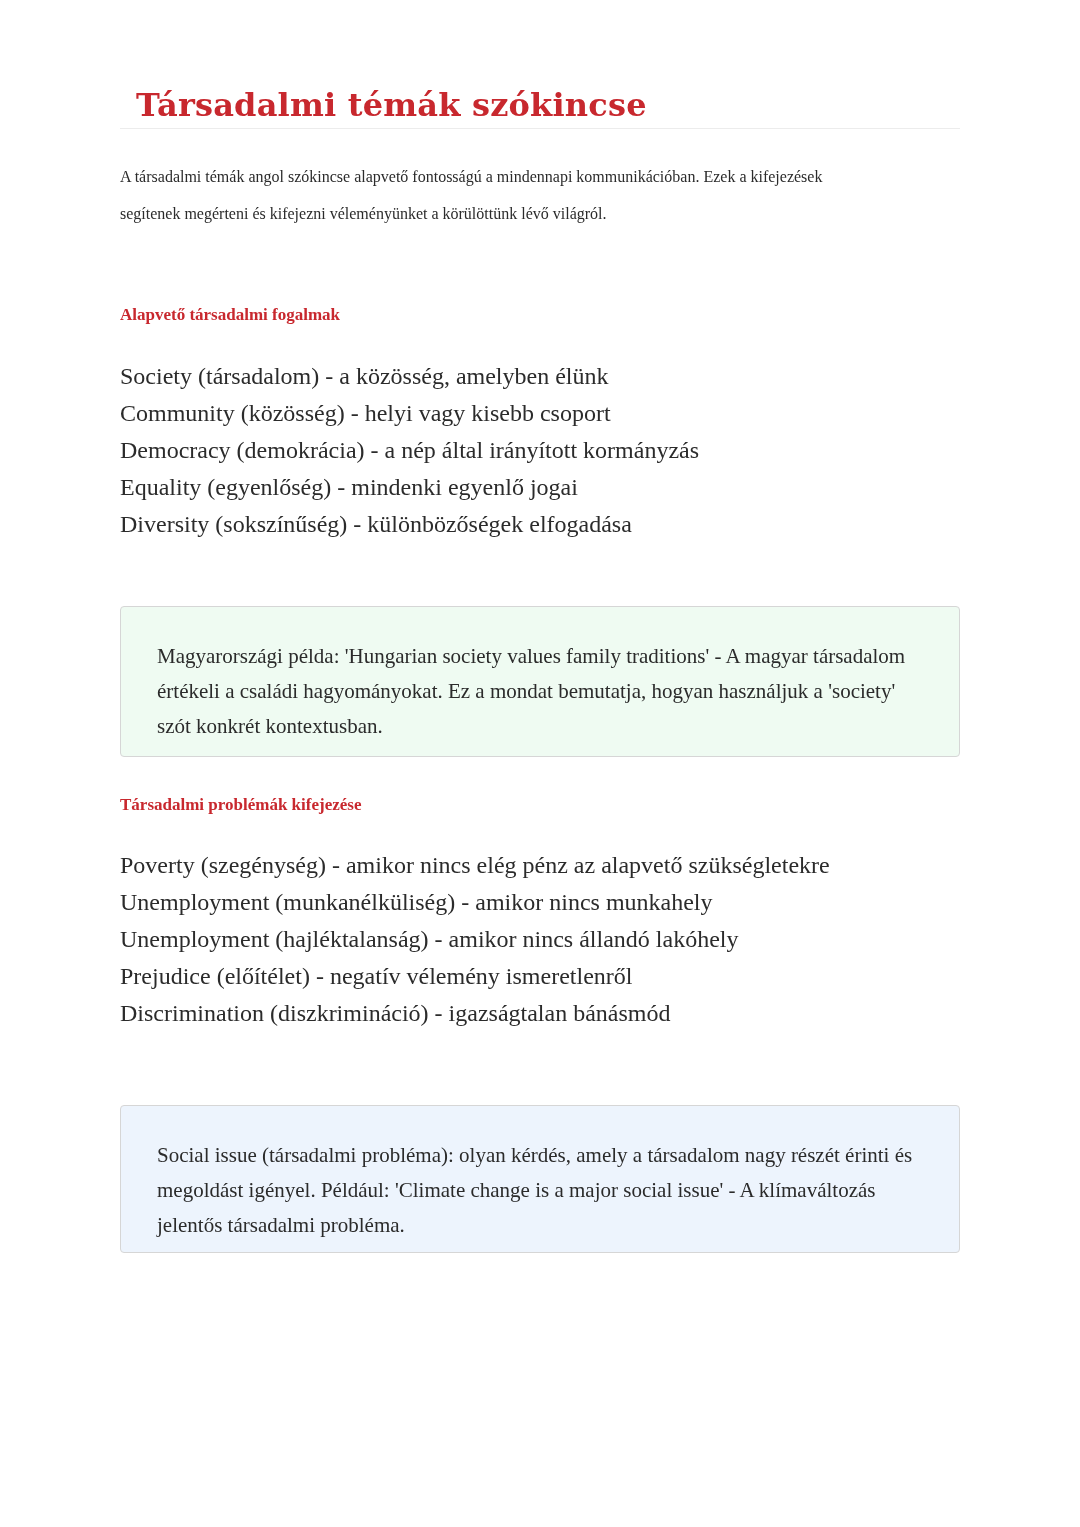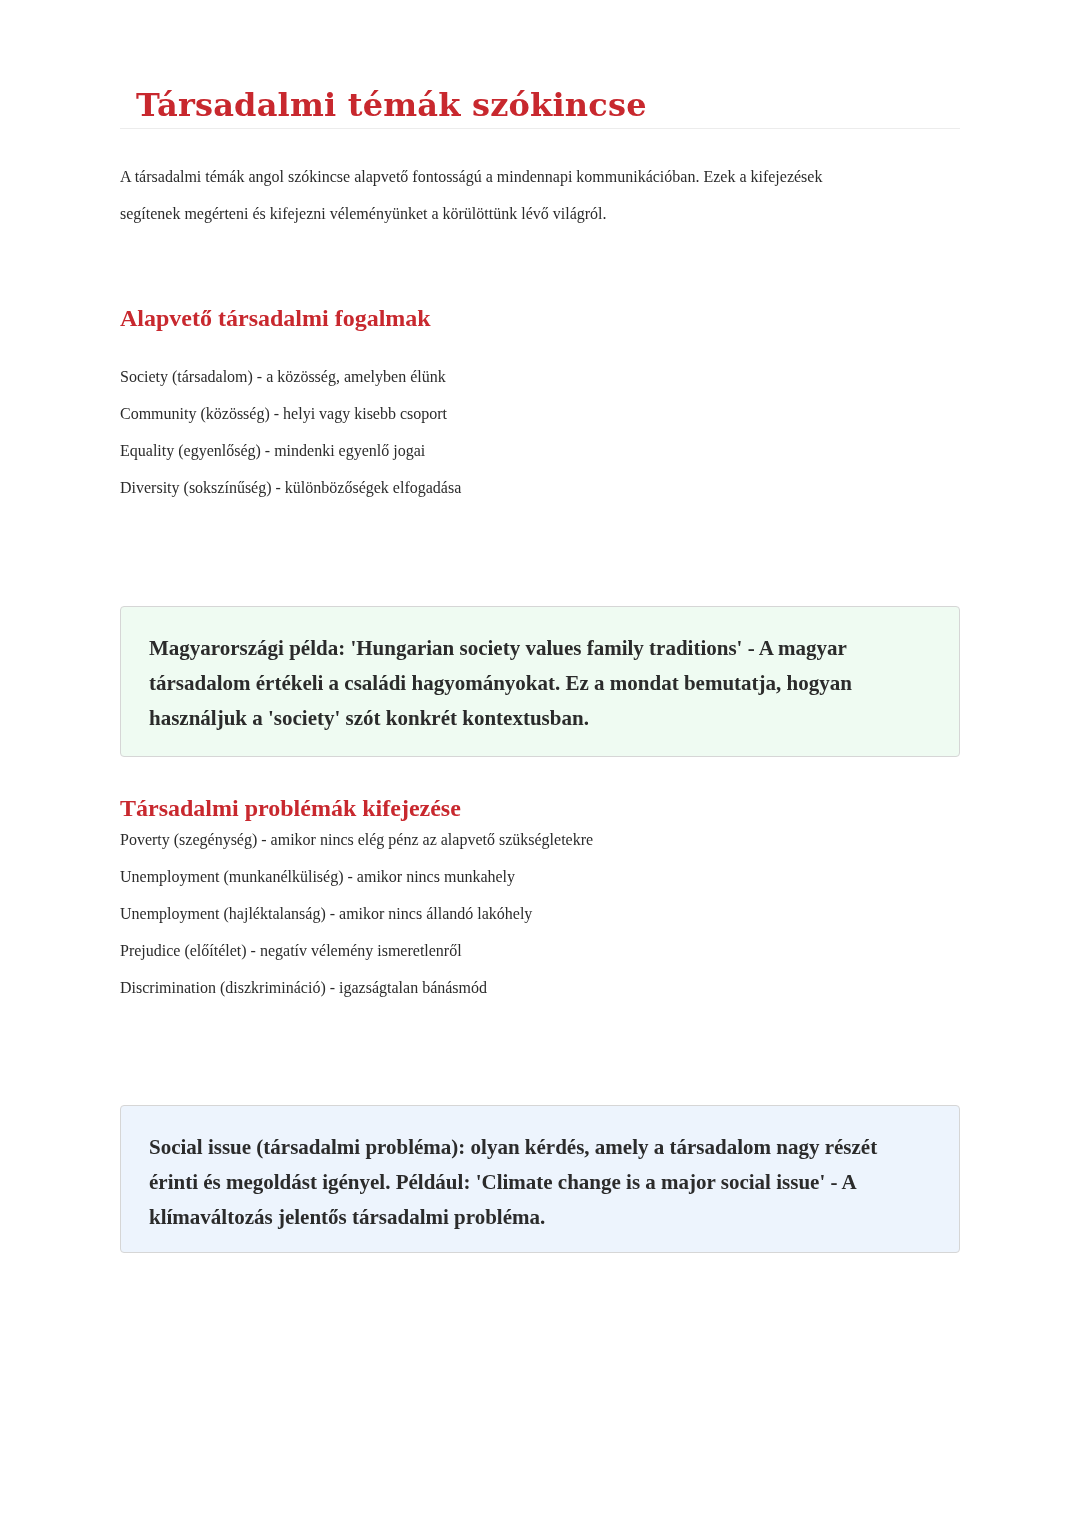--- a/index.html
+++ b/index.html
@@ -4,54 +4,55 @@
   <style>
     html, body { margin: 0; padding: 0; background: #ffffff; }
     body { width: 1080px; height: 1527px; position: relative; overflow: hidden;
            font-family: "DejaVu Serif", "Liberation Serif", serif; color: #2b2b2b; }
     .page { position: absolute; left: 120px; top: 0; width: 840px; }
     h1 { position: absolute; top: 70px; left: 0; margin: 16px; font-size: 32px; font-weight: bold;
          color: #c8282e; letter-spacing: 0.2px; white-space: nowrap; }
     .rule { position: absolute; top: 128px; left: 0; width: 840px; height: 1px; background: #ececec; }
     .intro { position: absolute; top: 158px; left: 0; width: 740px; margin: 0;
              font-size: 16px; line-height: 37px; font-family: "Liberation Serif", serif; }
-    h2 { position: absolute; left: 0; margin: 0; font-size: 24px; font-weight: bold; color: #c8282e;
+    h2 { position: absolute; left: 0; margin: 0; font-size: 17px; font-weight: bold; color: #c8282e;
          font-family: "Liberation Serif", serif; white-space: nowrap; }
     .list { position: absolute; left: 0; margin: 0; padding: 0; list-style: none;
-            font-family: "Liberation Serif", serif; font-size: 16px; line-height: 37px; }
+            font-family: "Liberation Serif", serif; font-size: 24px; line-height: 37px; }
     .list li { white-space: nowrap; }
     .box { position: absolute; left: 0; width: 840px; box-sizing: border-box; border: 1px solid #d6d6d6;
            border-radius: 4px; padding: 24px 28px; font-family: "Liberation Serif", serif;
            font-size: 21px; line-height: 35px; }
     .box.green { background: #effbf2; top: 606px; height: 151px; }
     .box.blue { background: #edf4fd; top: 1105px; height: 148px; }
-    .box p { margin: 0; font-weight: bold; }
+    .box p { margin: 8px; }
   </style>
 </head>
 <body>
 
 <div class="page">
   <h1>Társadalmi témák szókincse</h1>
   <div class="rule"></div>
   <p class="intro">A társadalmi témák angol szókincse alapvető fontosságú a mindennapi kommunikációban. Ezek a kifejezések segítenek megérteni és kifejezni véleményünket a körülöttünk lévő világról.</p>
 
   <h2 style="top:305px">Alapvető társadalmi fogalmak</h2>
   <ul class="list" style="top:358px">
     <li>Society (társadalom) - a közösség, amelyben élünk</li>
     <li>Community (közösség) - helyi vagy kisebb csoport</li>
+    <li>Democracy (demokrácia) - a nép által irányított kormányzás</li>
     <li>Equality (egyenlőség) - mindenki egyenlő jogai</li>
     <li>Diversity (sokszínűség) - különbözőségek elfogadása</li>
   </ul>
 
   <div class="box green">
     <p>Magyarországi példa: 'Hungarian society values family traditions' - A magyar társadalom értékeli a családi hagyományokat. Ez a mondat bemutatja, hogyan használjuk a 'society' szót konkrét kontextusban.</p>
   </div>
 
   <h2 style="top:795px">Társadalmi problémák kifejezése</h2>
-  <ul class="list" style="top:821px">
+  <ul class="list" style="top:847px">
     <li>Poverty (szegénység) - amikor nincs elég pénz az alapvető szükségletekre</li>
     <li>Unemployment (munkanélküliség) - amikor nincs munkahely</li>
     <li>Unemployment (hajléktalanság) - amikor nincs állandó lakóhely</li>
     <li>Prejudice (előítélet) - negatív vélemény ismeretlenről</li>
     <li>Discrimination (diszkrimináció) - igazságtalan bánásmód</li>
   </ul>
 
   <div class="box blue">
     <p>Social issue (társadalmi probléma): olyan kérdés, amely a társadalom nagy részét érinti és megoldást igényel. Például: 'Climate change is a major social issue' - A klímaváltozás jelentős társadalmi probléma.</p>
   </div>

